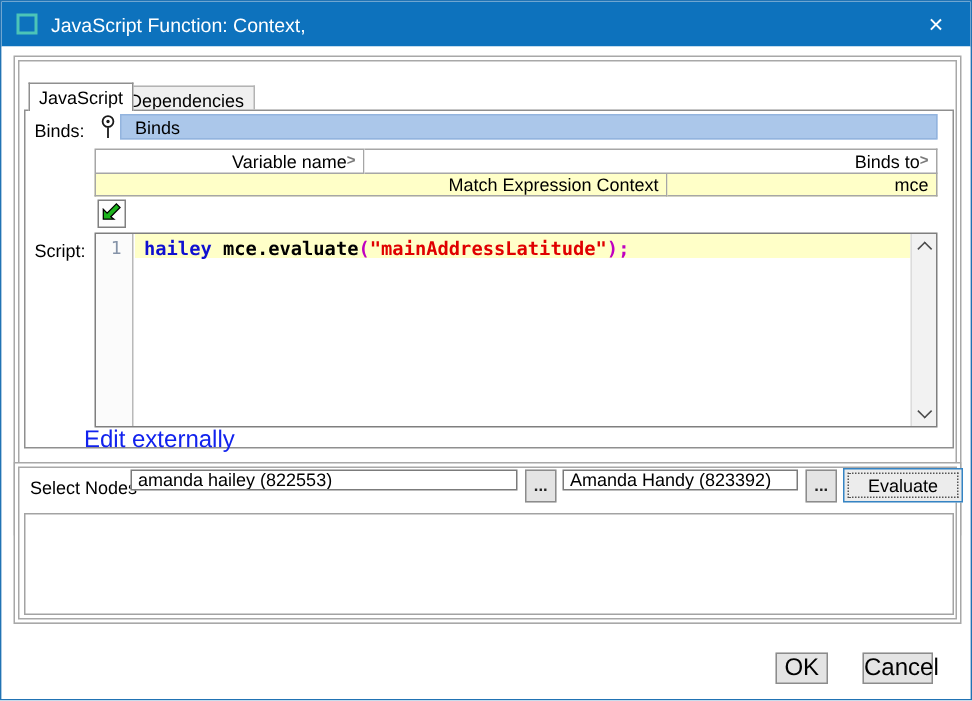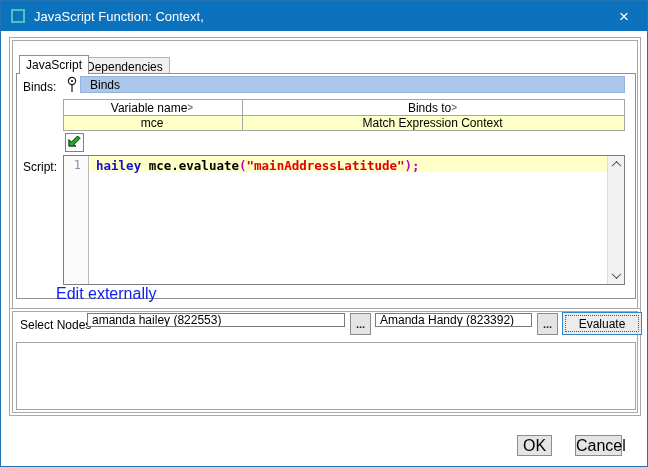--- a/index.html
+++ b/index.html
@@ -42,21 +42,21 @@
   .pin { position:absolute; left:49px; top:2px; width:12px; height:17px; }
 
   
   .binds-bar { position:absolute; left:63px; top:2px; width:545px; height:17px;
                background:var(--binds_header_bg,#abc7ea); border:1px solid #93b4de;
                font-size:12px; padding:1px 0 0 9px; color:#000; }
 
   
   .btable { position:absolute; left:46px; top:25px; width:562px; }
   .trow { display:flex; }
-  .cell { display:flex; justify-content:center; align-items:center;
+  .cell { display:flex; justify-content:flex-end; align-items:center;
           font-size:12px; padding:0 5px 0 3px; overflow:hidden; white-space:nowrap; }
   .c1 { width:180px; } .c2 { width:382px; }
   .th { height:17px; background:#fff; border:1px solid #a6a6a6; }
   .th + .th { border-left:none; }
   .td { height:15px; background:var(--row_highlight,#ffffc8); border:1px solid #a6a6a6; border-top:none; }
   .td + .td { border-left:none; }
   .sort-chev { color:#7a7a7a; font-size:10px; font-weight:bold; }
 
   
   .insert-btn { position:absolute; left:48px; top:59px; width:19px; height:19px;
@@ -154,25 +154,25 @@
             <div class="cell c1 th">
               <span>Variable name</span>
               <span class="sort-chev">&gt;</span>
             </div>
             <div class="cell c2 th">
               <span>Binds to</span>
               <span class="sort-chev">&gt;</span>
             </div>
           </div>
           <div class="trow">
+            <div class="cell c2 td">
+              <span>Match Expression Context</span>
+            </div>
             <div class="cell c1 td">
               <span>mce</span>
-            </div>
-            <div class="cell c2 td">
-              <span>Match Expression Context</span>
             </div>
           </div>
         </div>
 
         <div class="insert-btn">
           <span>
             <svg width="15" height="15" viewBox="0 0 16 16">
               <polygon points="2,14 2,7 4.7,9.7 11.3,3.1 13.9,5.7 7.3,12.3 9.5,14" fill="#1db31d" stroke="#000" stroke-width="0.9"></polygon>
             </svg>
           </span>

